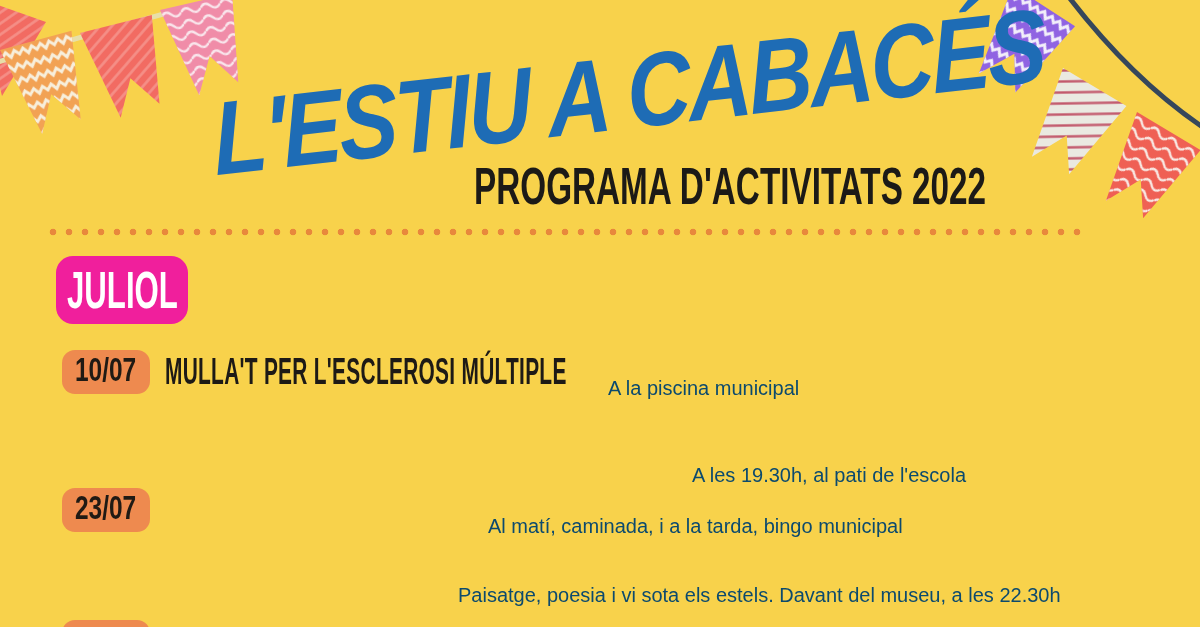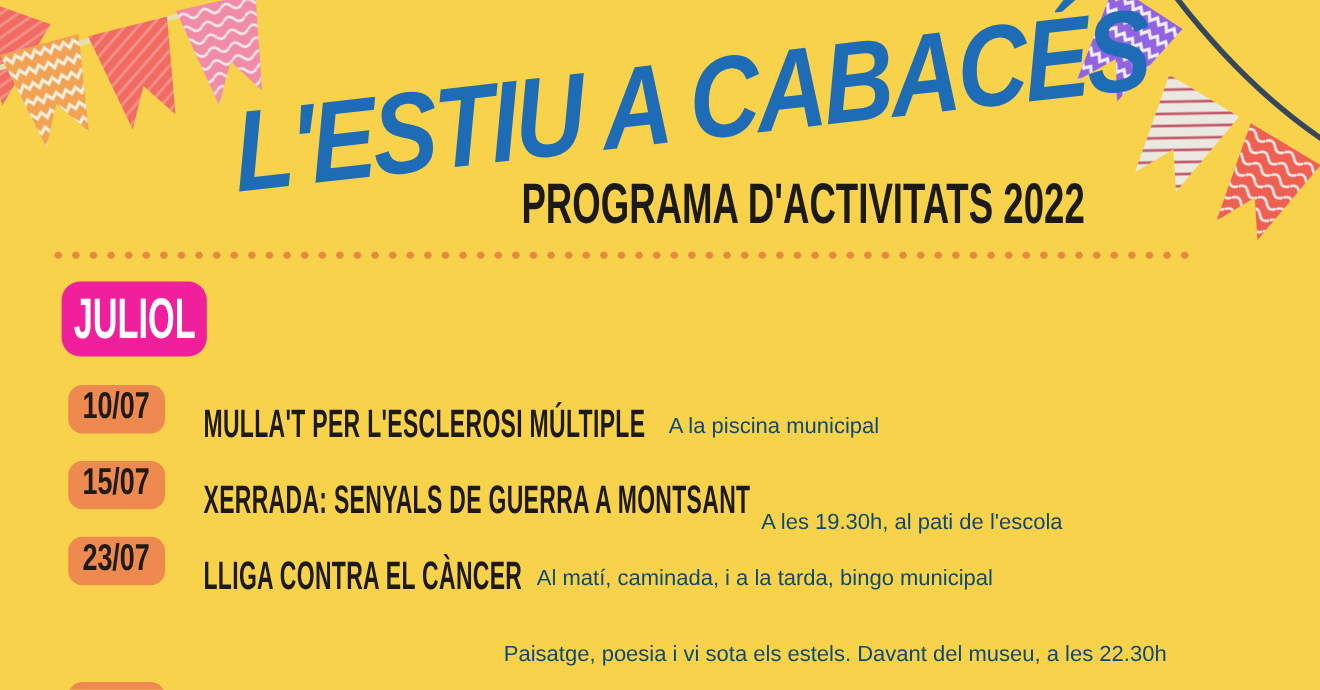--- a/index.html
+++ b/index.html
@@ -100,23 +100,22 @@
     display: inline-block;
     transform: scaleX(0.72);
     font-weight: bold;
     font-size: 34px;
     color: #201A14;
     white-space: nowrap;
   }
 
   .event-title {
     position: absolute;
-    left: 165px; top: 16px;
+    left: 165px; top: 3px;
     line-height: 38px;
-    margin-left: 20px;
   }
   .event-title .cond {
     display: inline-block;
     transform: scaleX(0.58);
     transform-origin: left center;
     font-weight: bold;
     font-size: 36px;
     letter-spacing: 0.5px;
     color: #1D1A16;
     white-space: nowrap;
@@ -232,36 +231,27 @@
     <div class="date-badge">
       <span class="cond">10/07</span>
     </div>
     <div class="event-title">
       <span class="cond">MULLA'T PER L'ESCLEROSI MÚLTIPLE</span>
     </div>
     <div class="event-detail">A la piscina municipal</div>
   </div>
 
   <div class="event-row">
-    <div class="date-badge">
-      <span class="cond">15/07</span>
-    </div>
-    <div class="event-title">
-      <span class="cond">XERRADA: SENYALS DE GUERRA A MONTSANT</span>
-    </div>
     <div class="event-detail">A les 19.30h, al pati de l'escola</div>
   </div>
 
   <div class="event-row">
     <div class="date-badge">
       <span class="cond">23/07</span>
     </div>
-    <div class="event-title">
-      <span class="cond">LLIGA CONTRA EL CÀNCER</span>
-    </div>
     <div class="event-detail">Al matí, caminada, i a la tarda, bingo municipal</div>
   </div>
 
   <div class="event-row">
     <div class="event-detail">Paisatge, poesia i vi sota els estels. Davant del museu, a les 22.30h</div>
   </div>
 
 </div>
 
 <div id="next-date-badge-partial"></div>

